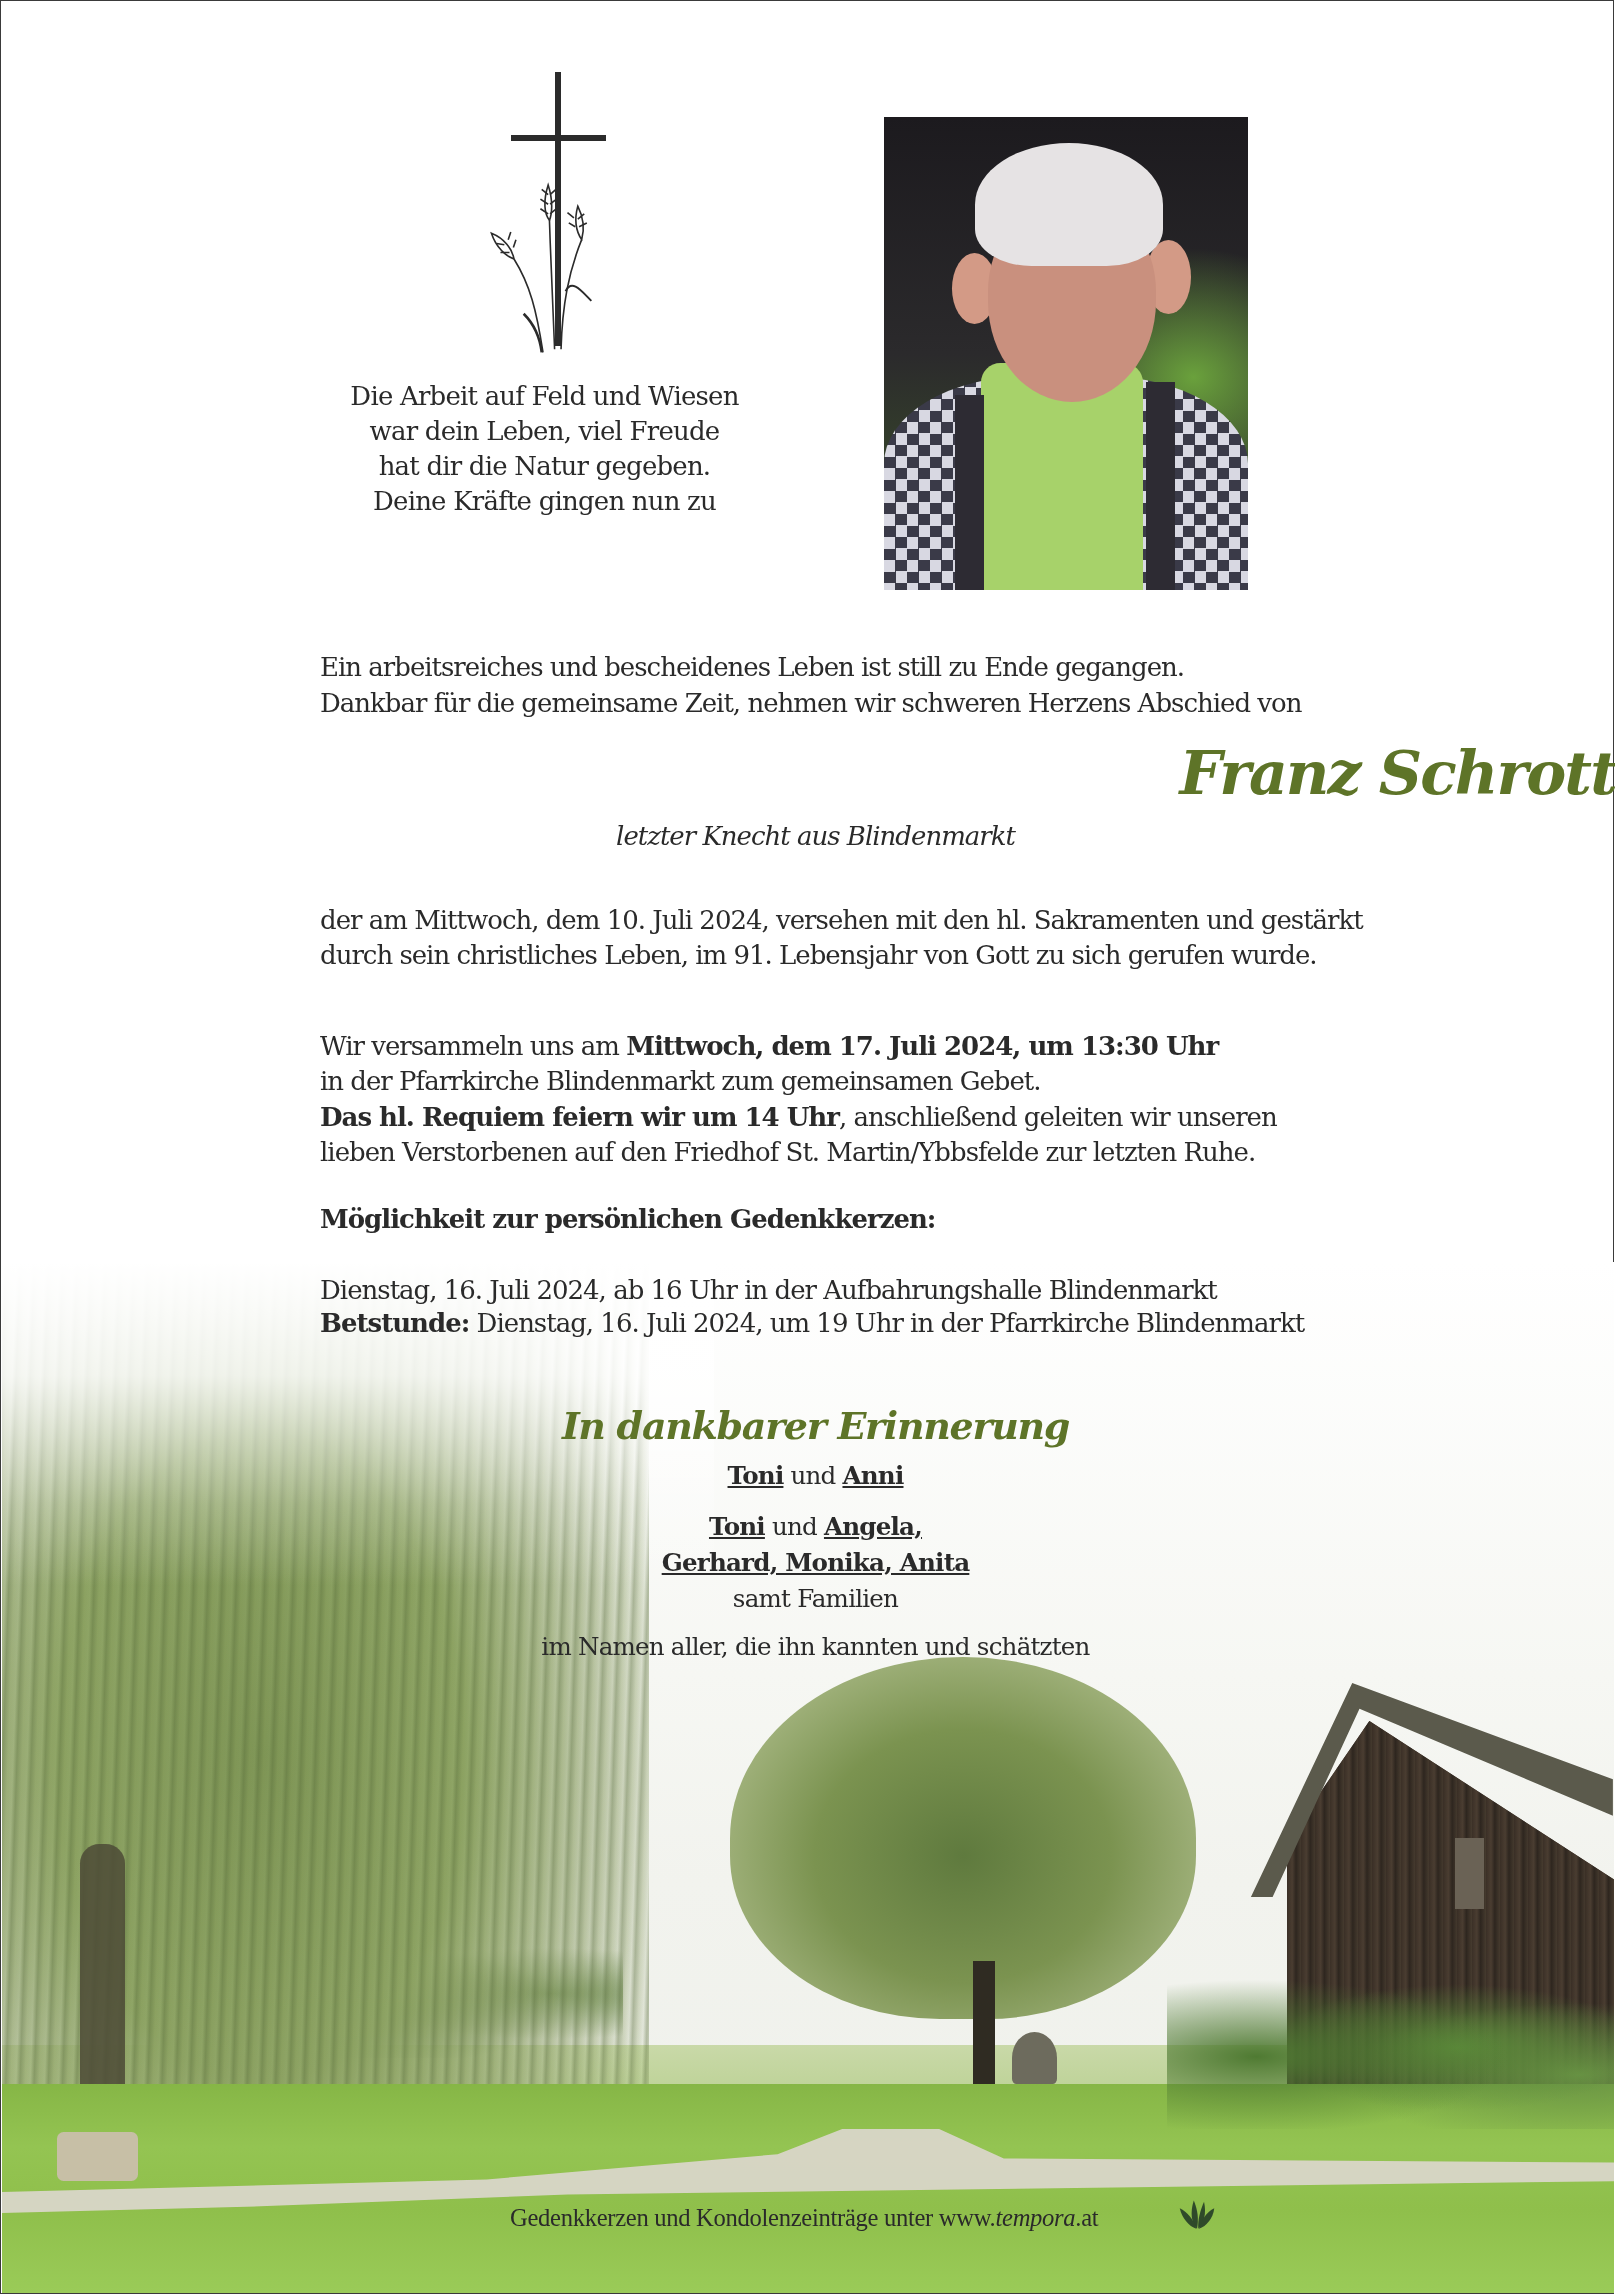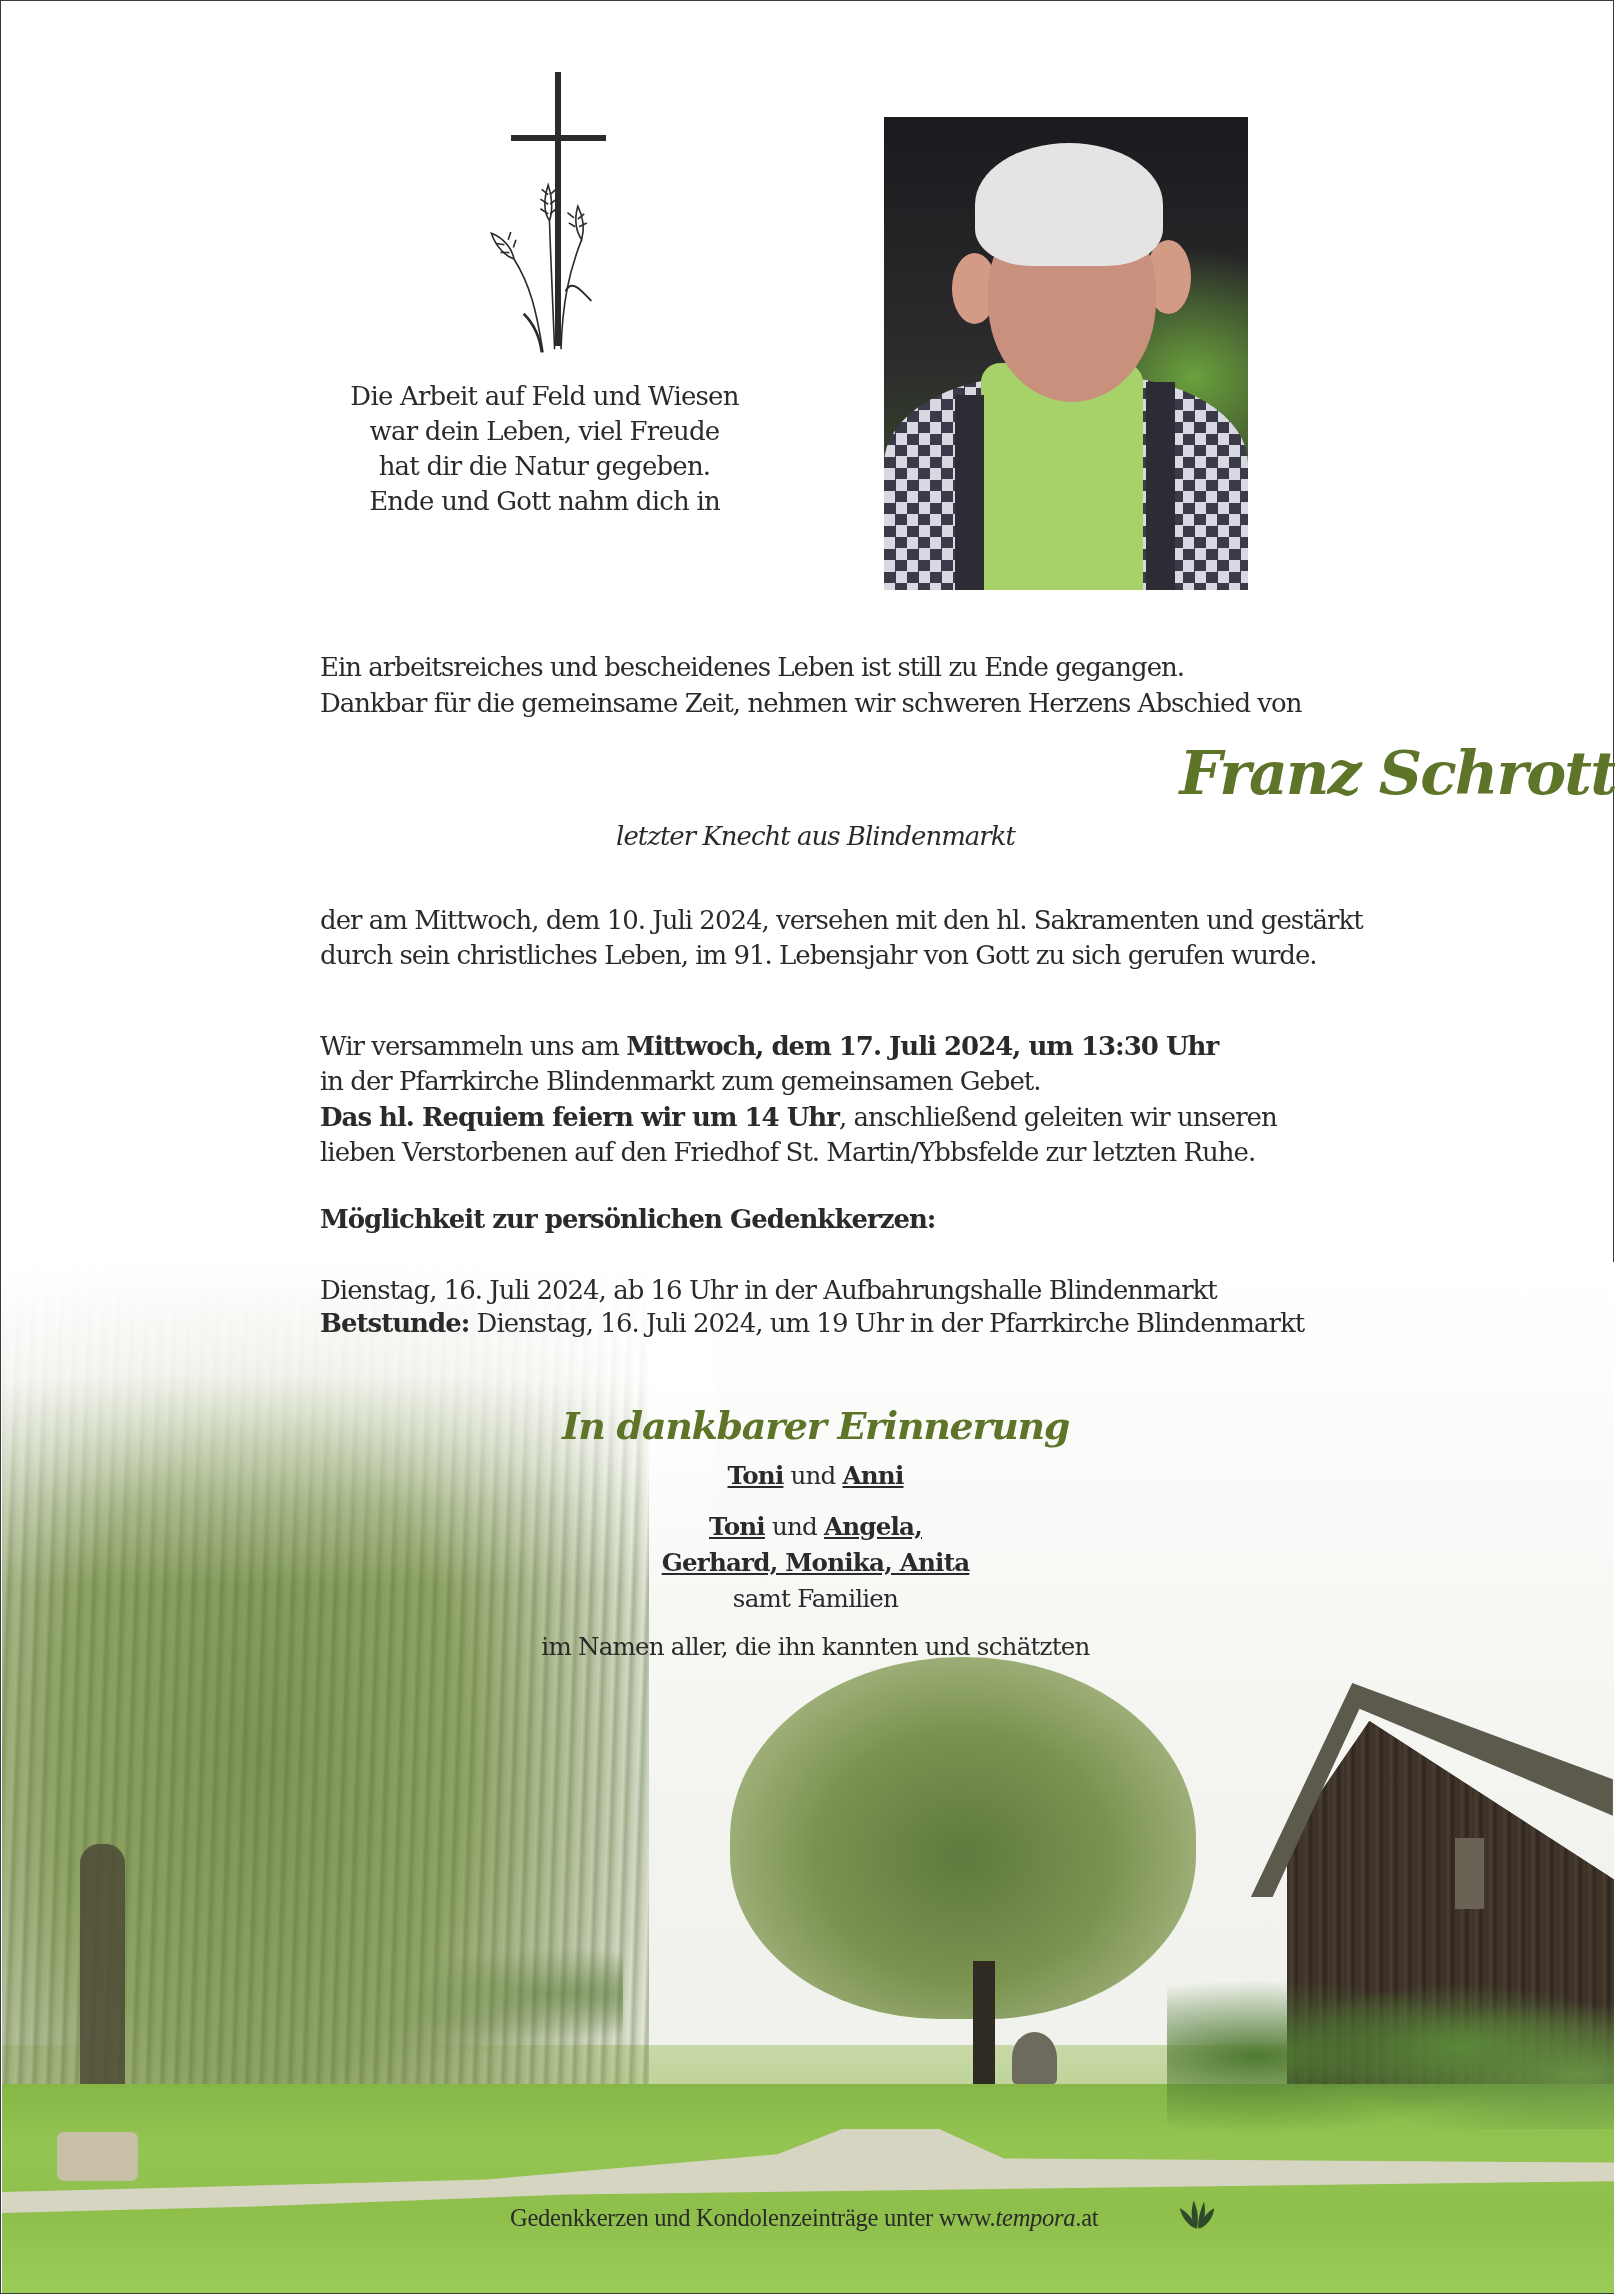--- a/index.html
+++ b/index.html
@@ -112,21 +112,21 @@
     <path d="M146 100 l12 -6 M144 88 l10 -8 M140 100 l-10 -6 M138 86 l-10 -8"></path>
     <path d="M60 235 C75 250 85 270 88 295" stroke-width="4"></path>
     <path d="M125 200 C135 180 150 200 165 215" stroke-width="3"></path>
   </g>
 </svg>
 
 <div class="poem">
   <div>Die Arbeit auf Feld und Wiesen</div>
   <div>war dein Leben, viel Freude</div>
   <div>hat dir die Natur gegeben.</div>
-  <div>Ende und Gott nahm dich in</div>
+  <div>Deine Kräfte gingen nun zu</div>
 </div>
 
 <div class="photo">
   <div class="cardigan"></div>
   <div class="shirt"></div>
   <div class="band-l"></div>
   <div class="band-r"></div>
   <div class="ear-l"></div>
   <div class="ear-r"></div>
   <div class="face"></div>

